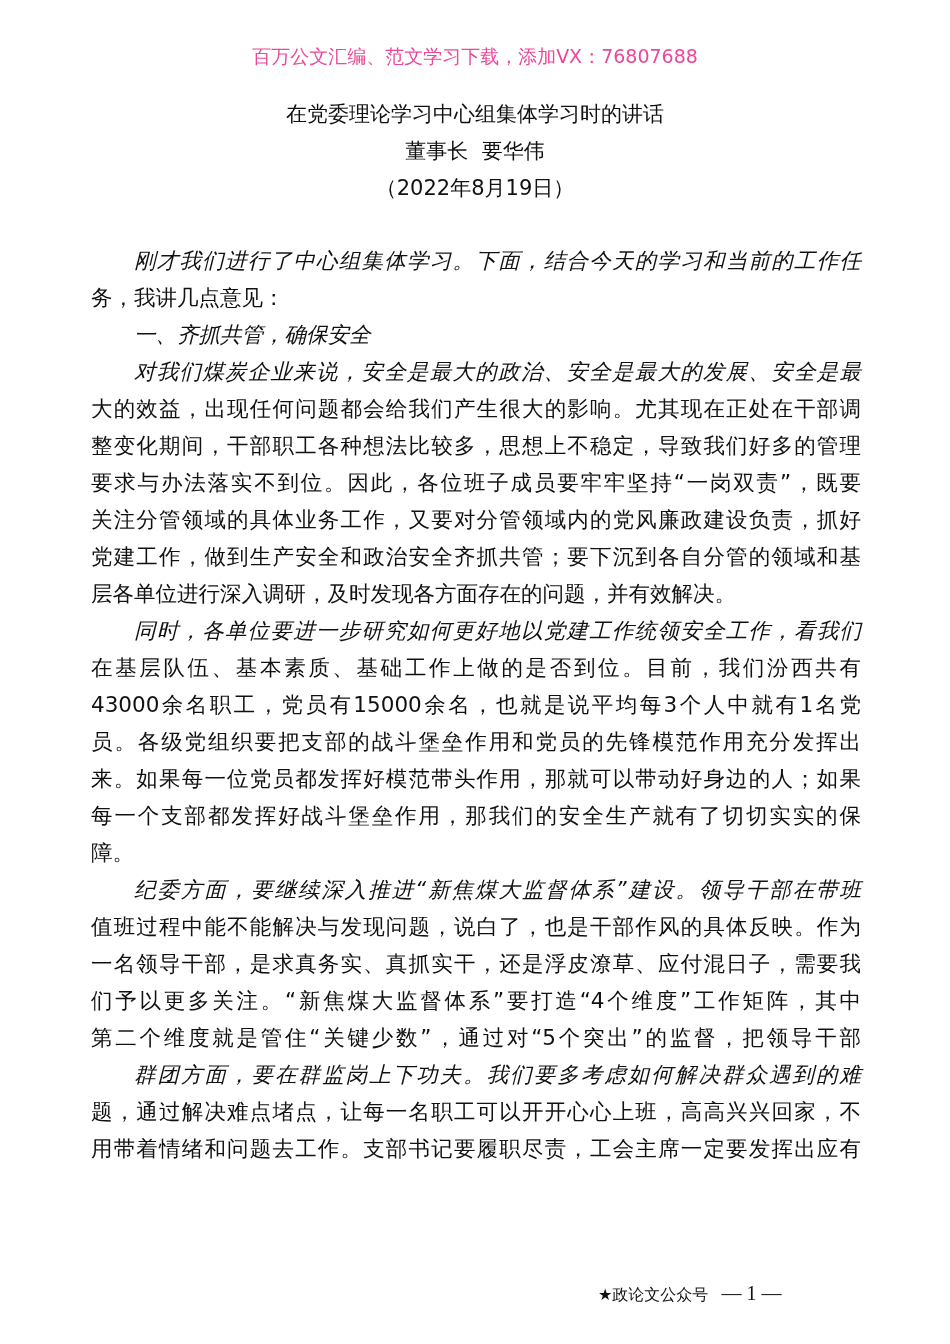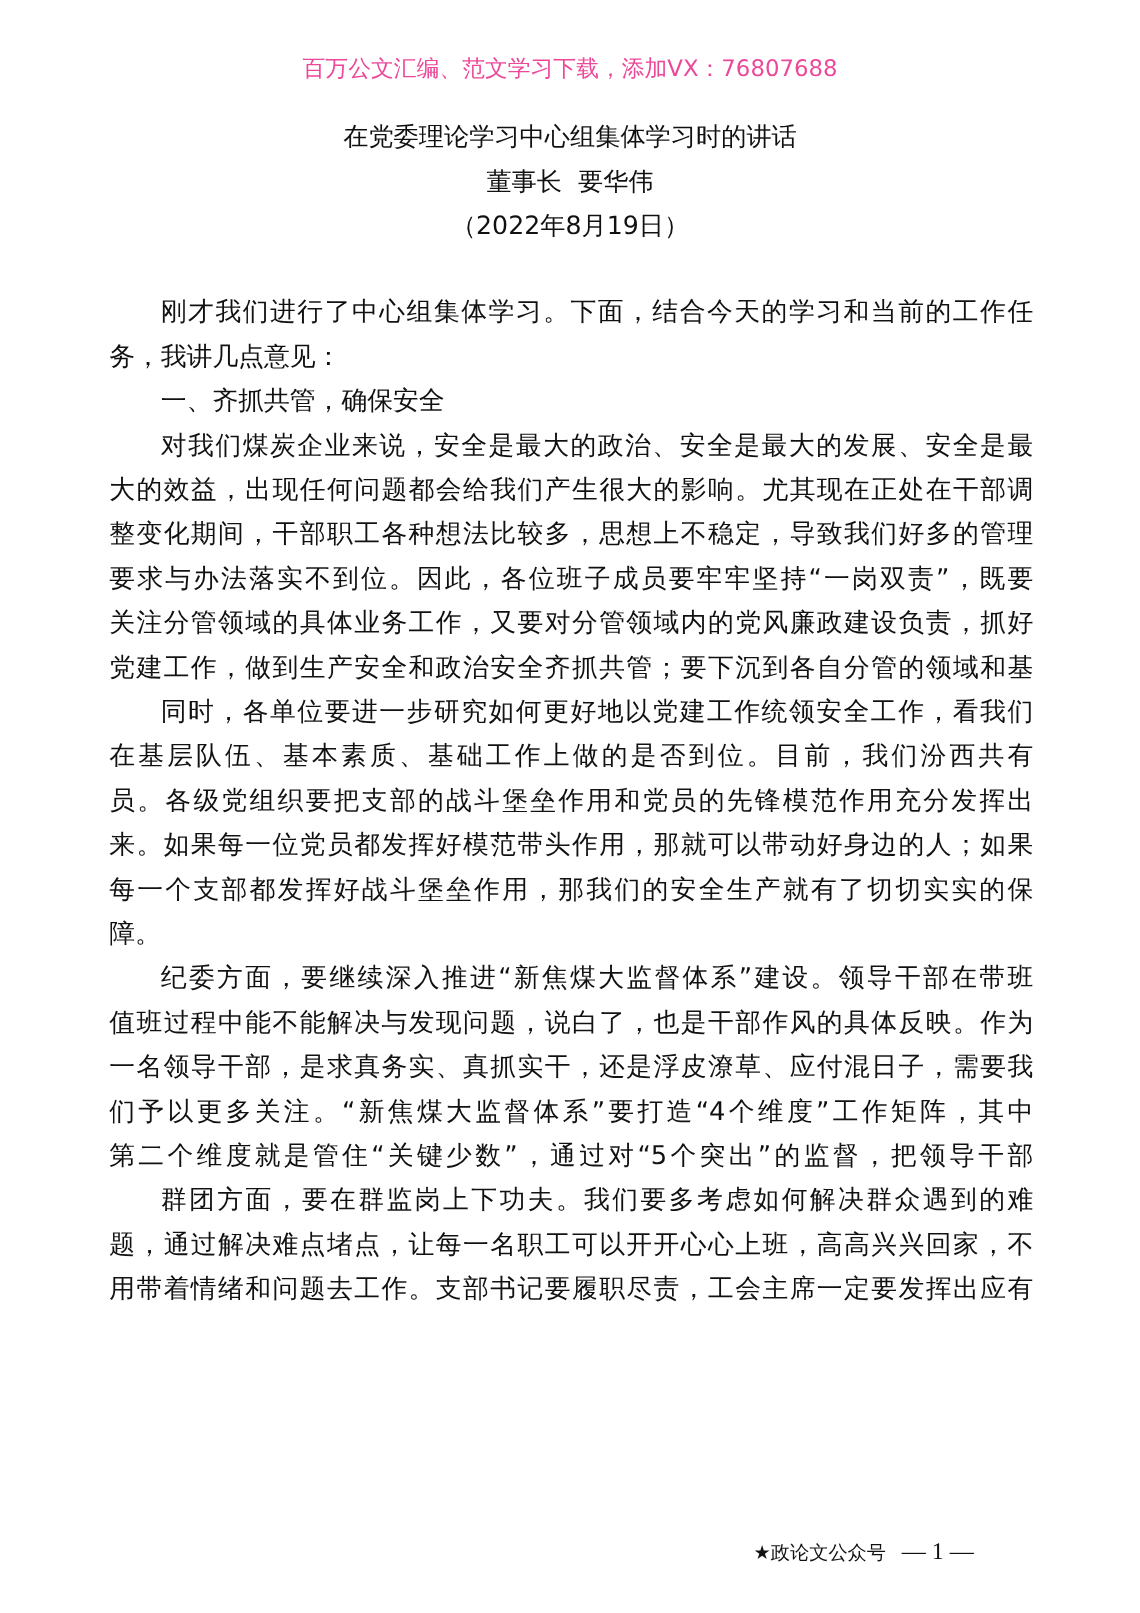--- a/index.html
+++ b/index.html
@@ -7,22 +7,22 @@
            font-family: "DejaVu Sans", "Liberation Sans", sans-serif; color: #1a1a1a; }
     .page { position: absolute; left: 0; top: 0; width: 950px; height: 1344px; }
     .banner { position: absolute; top: 44px; left: 0; width: 950px; text-align: center;
               font-size: 19px; color: #ec4899; letter-spacing: 0px; }
     .title-block { position: absolute; top: 96px; left: 0; width: 950px; text-align: center; }
     .title-line { font-size: 21px; line-height: 37px; height: 37px; color: #111; }
     .body { position: absolute; top: 242px; left: 91px; width: 770px; }
     .line { font-size: 21.5px; line-height: 37px; height: 37px; white-space: nowrap;
             text-align: justify; text-align-last: justify; color: #111; overflow: visible; }
     .line.last { text-align-last: left; }
-    .indent { padding-left: 43px; }
-    .footer { position: absolute; top: 1282px; left: 628px; font-size: 16px; color: #111; white-space: nowrap; }
+    .indent { padding-left: 43px; font-style: italic; }
+    .footer { position: absolute; top: 1282px; left: 598px; font-size: 16px; color: #111; white-space: nowrap; }
     .footer .pagenum { font-family: "Liberation Serif", "DejaVu Serif", serif; font-size: 20px; margin-left: 8px; }
   </style>
 </head>
 <body>
 
 <div class="page">
   <div class="banner">百万公文汇编、范文学习下载，添加VX：76807688</div>
 
   <div class="title-block">
     <div class="title-line">在党委理论学习中心组集体学习时的讲话</div>
@@ -41,25 +41,27 @@
       <div class="line indent last">一、齐抓共管，确保安全</div>
     </div>
 
     <div>
       <div class="line indent">对我们煤炭企业来说，安全是最大的政治、安全是最大的发展、安全是最</div>
       <div class="line">大的效益，出现任何问题都会给我们产生很大的影响。尤其现在正处在干部调</div>
       <div class="line">整变化期间，干部职工各种想法比较多，思想上不稳定，导致我们好多的管理</div>
       <div class="line">要求与办法落实不到位。因此，各位班子成员要牢牢坚持“一岗双责”，既要</div>
       <div class="line">关注分管领域的具体业务工作，又要对分管领域内的党风廉政建设负责，抓好</div>
       <div class="line">党建工作，做到生产安全和政治安全齐抓共管；要下沉到各自分管的领域和基</div>
+      <div class="line last">层各单位进行深入调研，及时发现各方面存在的问题，并有效解决。</div>
     </div>
 
     <div>
       <div class="line indent">同时，各单位要进一步研究如何更好地以党建工作统领安全工作，看我们</div>
       <div class="line">在基层队伍、基本素质、基础工作上做的是否到位。目前，我们汾西共有</div>
+      <div class="line">43000余名职工，党员有15000余名，也就是说平均每3个人中就有1名党</div>
       <div class="line">员。各级党组织要把支部的战斗堡垒作用和党员的先锋模范作用充分发挥出</div>
       <div class="line">来。如果每一位党员都发挥好模范带头作用，那就可以带动好身边的人；如果</div>
       <div class="line">每一个支部都发挥好战斗堡垒作用，那我们的安全生产就有了切切实实的保</div>
       <div class="line last">障。</div>
     </div>
 
     <div>
       <div class="line indent">纪委方面，要继续深入推进“新焦煤大监督体系”建设。领导干部在带班</div>
       <div class="line">值班过程中能不能解决与发现问题，说白了，也是干部作风的具体反映。作为</div>
       <div class="line">一名领导干部，是求真务实、真抓实干，还是浮皮潦草、应付混日子，需要我</div>

